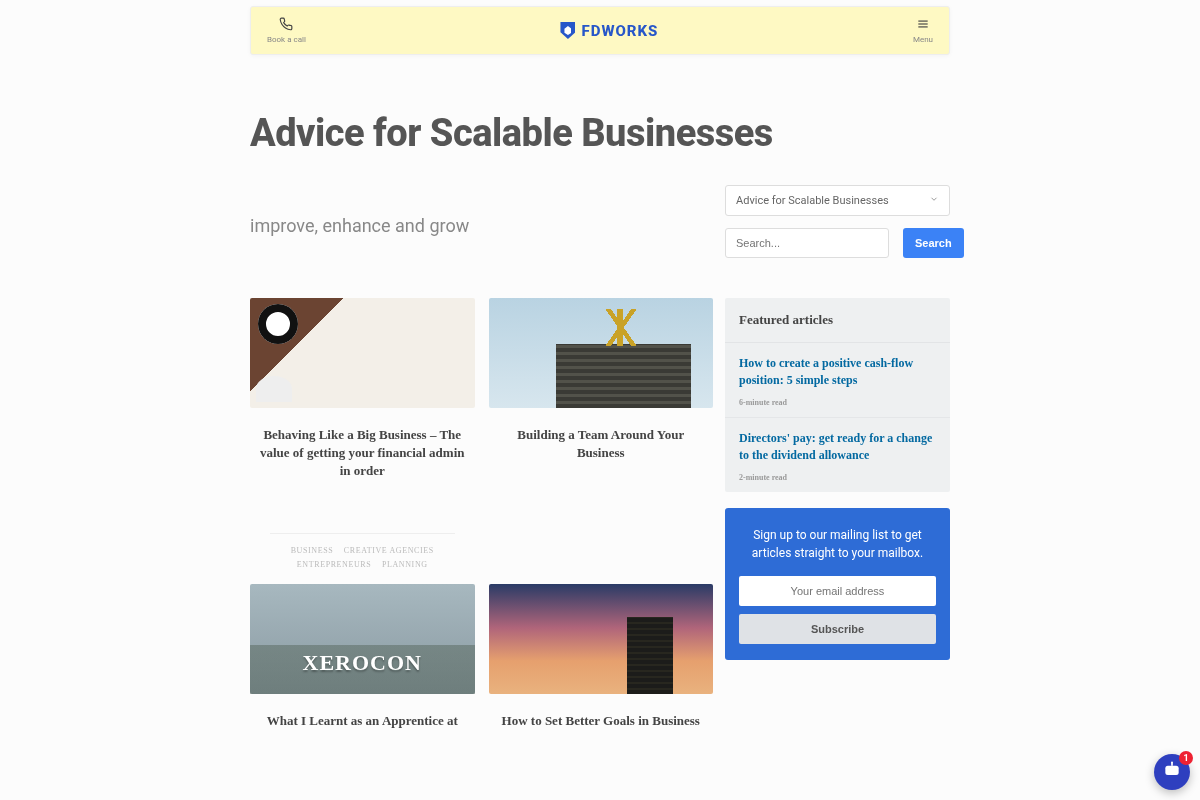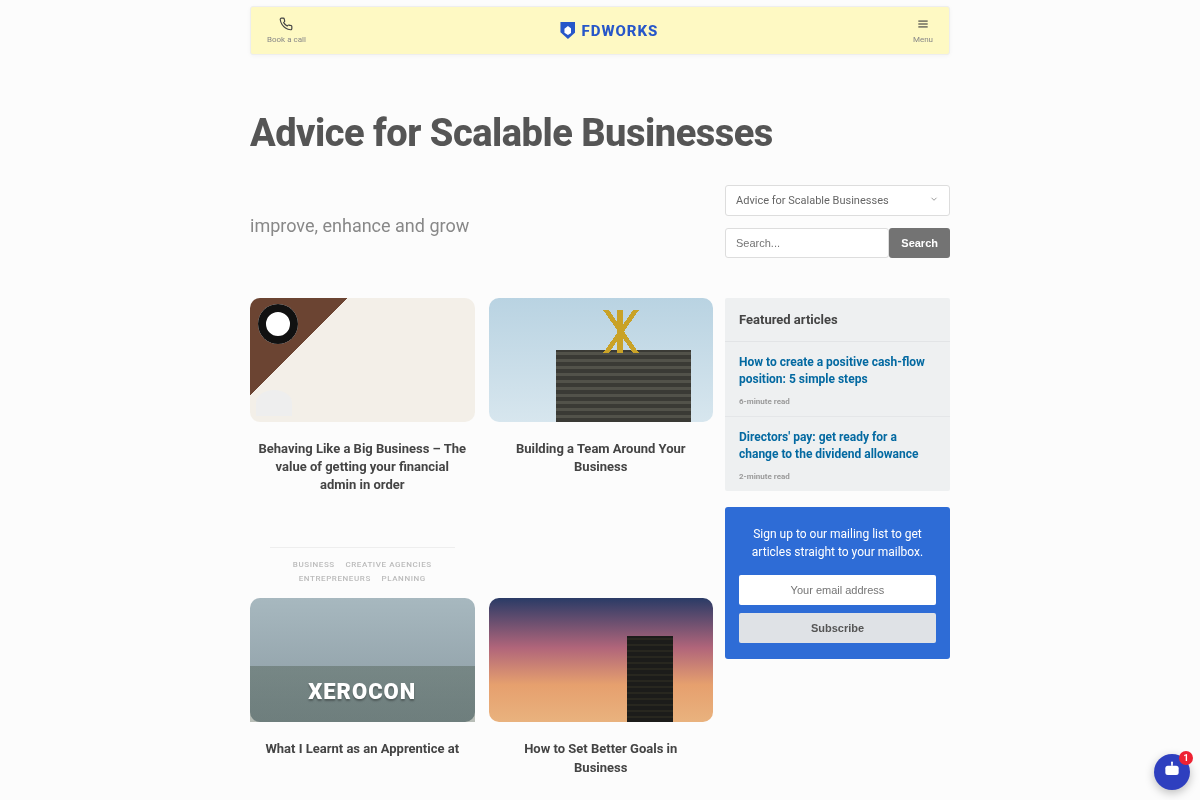--- a/index.html
+++ b/index.html
@@ -26,49 +26,49 @@
   .brand-shield::after { content:""; width:7px; height:9px; background:#fff; clip-path: polygon(50% 0, 100% 30%, 100% 75%, 50% 100%, 0 75%, 0 30%); }
 
   
   .page-title { font-size:38px; font-weight:800; color:#555; margin-top:56px; letter-spacing:-0.5px; }
   .subtitle-row { display:flex; justify-content:space-between; align-items:flex-start; margin-top:30px; gap:20px; }
   .subtitle { font-size:18px; color:#888; line-height:1.5; font-weight:400; }
 
   .right-controls { display:flex; flex-direction:column; gap:12px; width:225px; flex-shrink:0; }
   .select { border:1px solid #ddd; border-radius:3px; padding:8px 10px; font-size:11px; color:#666; display:flex; justify-content:space-between; align-items:center; background:#fff; cursor:pointer; }
   .select svg { width:10px; height:10px; stroke:#888; fill:none; stroke-width:2; }
-  .search-row { display:flex; gap:0; }
+  .search-row { display:flex; gap:14px; }
   .search-input { flex:1; border:1px solid #ddd; border-radius:3px; padding:8px 10px; font-size:11px; color:#666; }
-  .search-btn { background:#737373; color:#fff; border:none; border-radius:3px; padding:0 12px; font-size:11px; font-weight:600; cursor:pointer; }
+  .search-btn { background:#3b82f6; color:#fff; border:none; border-radius:3px; padding:0 12px; font-size:11px; font-weight:600; cursor:pointer; }
 
   
   .main-row { display:flex; gap:12px; margin-top:40px; align-items:flex-start; }
   .articles { flex:1; display:grid; grid-template-columns:1fr 1fr; gap:12px 14px; }
-  .card { display:flex; flex-direction:column; }
-  .thumb { width:100%; height:124px; border-radius:10px; }
+  .card { display:flex; flex-direction:column;font-family:Liberation Serif, serif; }
+  .thumb { width:100%; height:110px; border-radius:2px; }
   .card h3 { font-size:13px; font-weight:700; color:#444; text-align:center; margin-top:18px; padding:0 8px; line-height:1.4; }
   .tags { margin-top:62px; text-align:center; font-size:8px; letter-spacing:0.6px; color:#bbb; font-weight:500; line-height:1.8; }
   .tags span { margin:0 4px; }
   .tags.top-divider { border-top:1px solid #eee; padding-top:10px; margin-top:52px; margin-left:20px; margin-right:20px; }
 
   
   .thumb-desk { background: linear-gradient(135deg,#6b4432 0%,#6b4432 28%, #f3efe8 28%, #f3efe8 100%); position:relative; }
   .thumb-desk::before { content:""; position:absolute; left:8px; top:6px; width:40px; height:40px; background:#fff; border-radius:50%; box-shadow: inset 0 0 0 8px #111; }
   .thumb-desk::after { content:""; position:absolute; left:6px; bottom:6px; width:36px; height:26px; background:#eee; border-radius:50% 50% 0 0; }
   .thumb-crane { background: linear-gradient(#b9d3e2,#d7e6ee); position:relative; overflow:hidden; }
   .thumb-crane::before { content:""; position:absolute; left:30%; right:10%; bottom:0; height:58%; background:repeating-linear-gradient(0deg,#3a3a35 0 4px,#52524a 4px 7px); }
   .thumb-crane::after { content:""; position:absolute; left:34%; top:10%; width:50%; height:34%; background:linear-gradient(90deg, transparent 46%, #c9a227 46% 52%, transparent 52%), linear-gradient(125deg, transparent 48%, #c9a227 48% 52%, transparent 52%), linear-gradient(55deg, transparent 48%, #c9a227 48% 52%, transparent 52%); }
   .thumb-xero { background: linear-gradient(#a7b8bf,#8a9aa2); position:relative; display:flex; align-items:flex-end; justify-content:center; color:#fff; font-weight:900; font-size:22px; letter-spacing:1px; padding-bottom:18px; text-shadow:0 2px 2px rgba(0,0,0,.3);}
   .thumb-xero::before { content:""; position:absolute; inset:0; background: linear-gradient(transparent 55%, #3a4a38 55%); opacity:.35; }
   .thumb-sunset { background: linear-gradient(180deg,#2a3b66 0%, #b0657a 40%, #e6a06e 70%, #e9b27e 100%); position:relative; }
   .thumb-sunset::after { content:""; position:absolute; right:18%; bottom:0; width:46px; height:70%; background:repeating-linear-gradient(0deg,#1c1c1a 0 4px,#28271f 4px 6px); }
 
   
   .sidebar { width:225px; flex-shrink:0; display:flex; flex-direction:column; gap:16px; }
-  .featured { background:#eef0f1; border-radius:2px; overflow:hidden; }
+  .featured { background:#eef0f1; border-radius:2px; overflow:hidden;font-family:Liberation Serif, serif; }
   .featured-hd { padding:14px 14px; font-size:13px; font-weight:700; color:#444; border-bottom:1px solid #e2e4e6; }
   .feat-item { padding:12px 14px 10px; border-bottom:1px solid #e4e6e8; }
   .feat-item:last-child { border-bottom:none; }
   .feat-item h4 { font-size:12px; font-weight:700; color:#0369a1; line-height:1.45; }
   .feat-item .meta { font-size:8px; color:#9a9a9a; font-weight:700; margin-top:8px; }
 
   .signup { background:#2e6cd6; border-radius:3px; padding:18px 14px 16px; color:#fff; text-align:center; }
   .signup p { font-size:12px; line-height:1.5; margin-bottom:14px;text-align:center; }
   .signup input { width:100%; border:none; border-radius:2px; padding:9px 8px; font-size:11px; text-align:center; color:#555; margin-bottom:8px; }
   .signup button { width:100%; border:none; border-radius:2px; padding:9px 8px; font-size:11px; font-weight:600; background:#dfe2e6; color:#555; cursor:pointer; }

